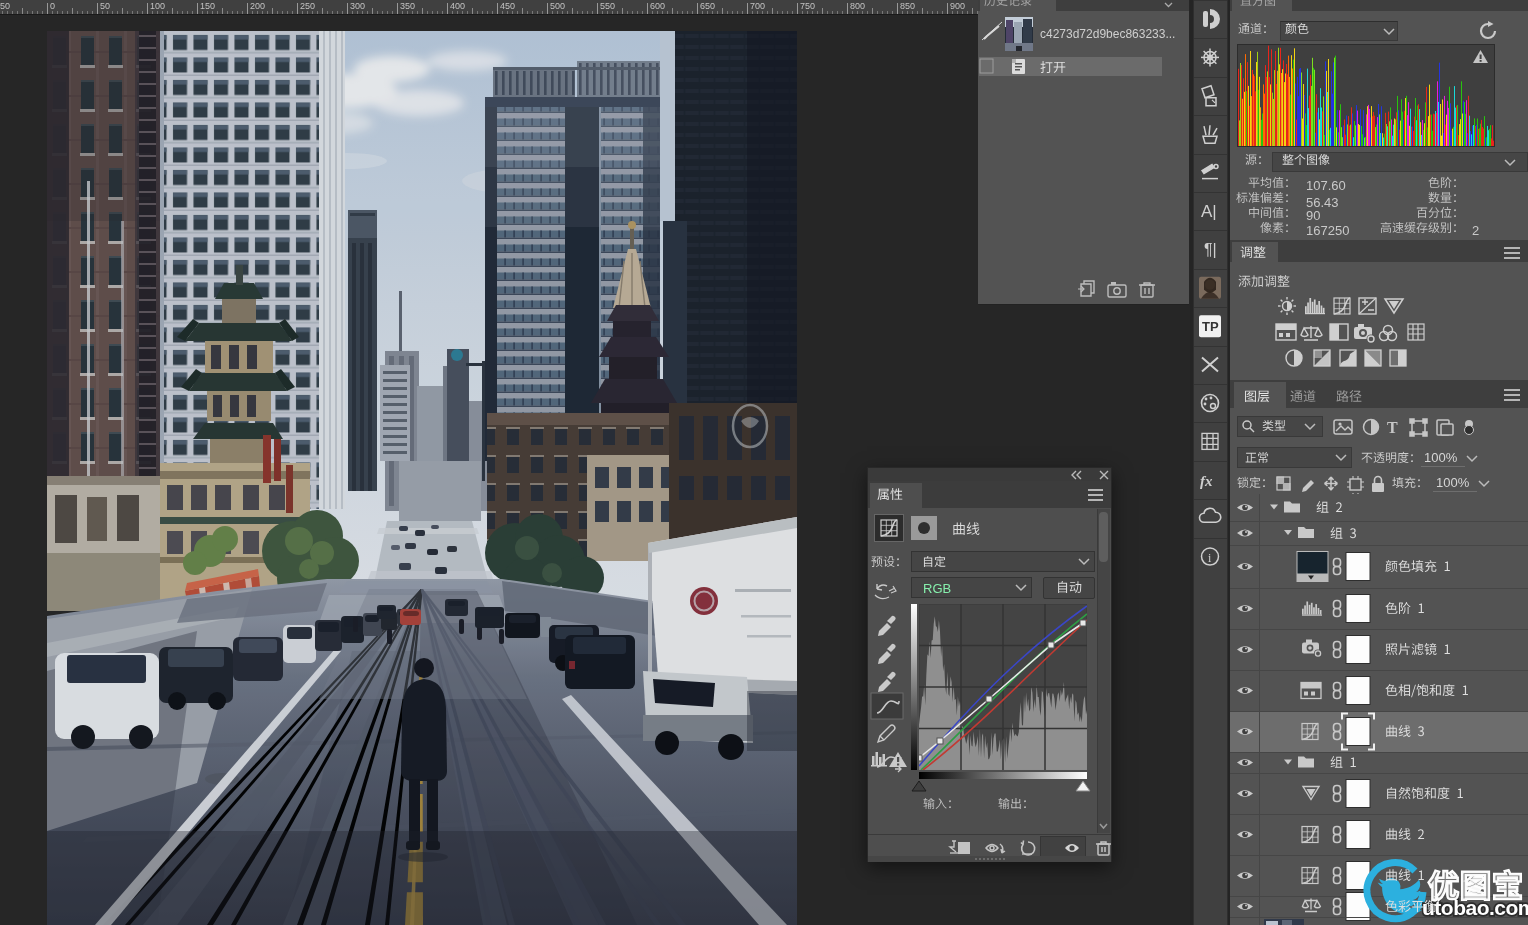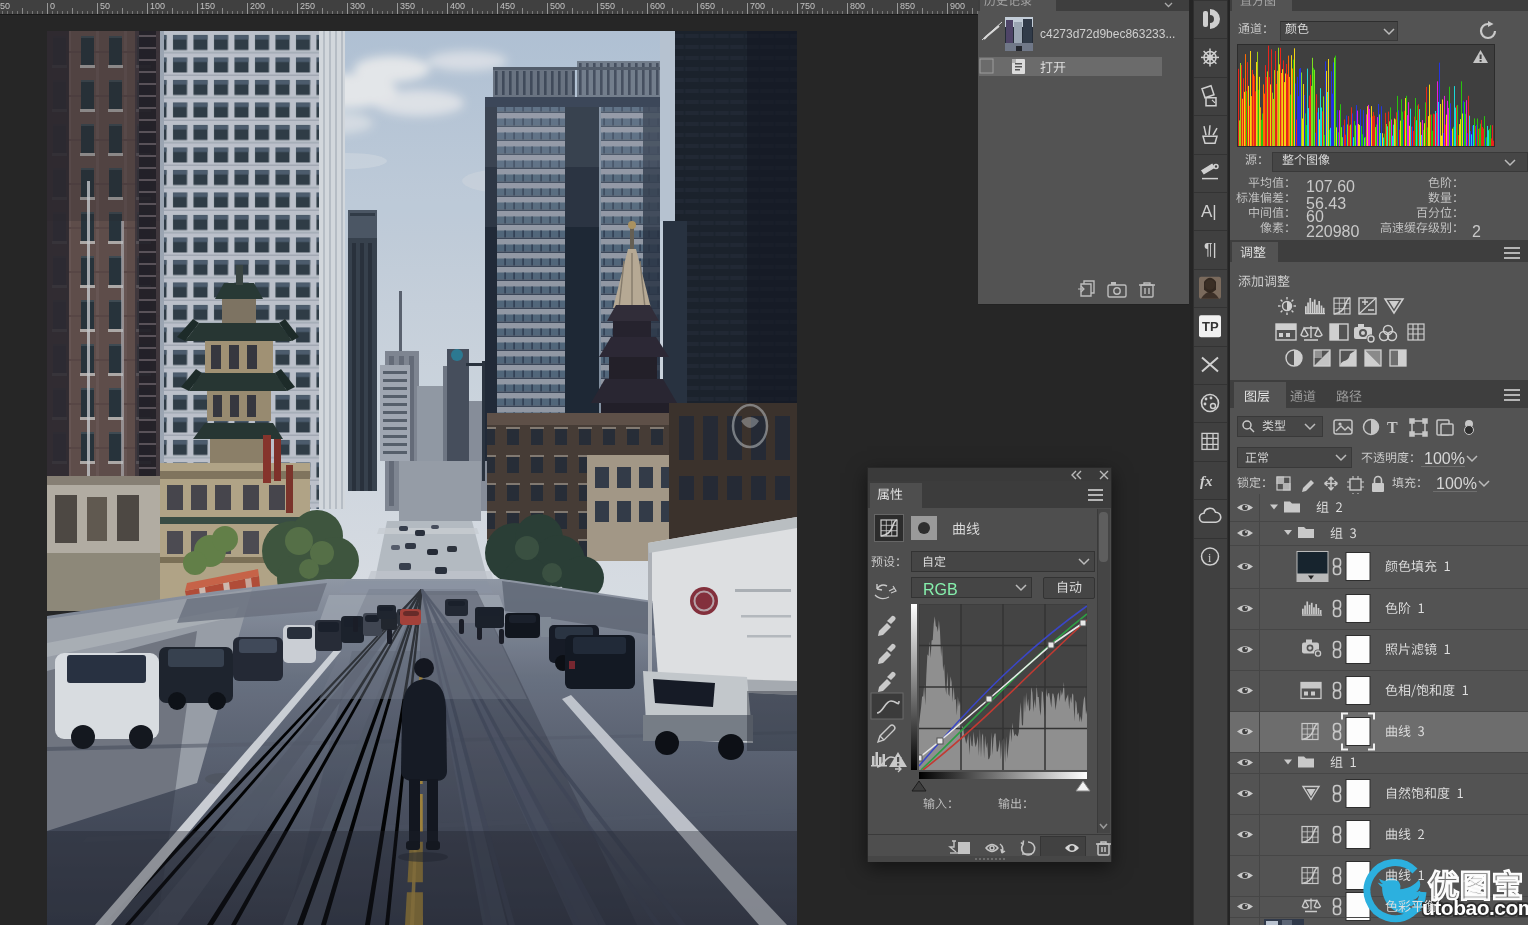--- a/index.html
+++ b/index.html
@@ -1,19 +1,19 @@
 <!DOCTYPE html>
 <html><head><meta charset="utf-8">
 <style>
 *{margin:0;padding:0;box-sizing:border-box}
 html,body{width:1528px;height:925px;overflow:hidden;background:#262626;font-family:"Liberation Sans",sans-serif}
 .abs{position:absolute}
 #stage{position:relative;width:1528px;height:925px}
 .panel{background:#535353}
-.lat{position:absolute;color:#c8c8c8;font-size:16px;white-space:nowrap}
+.lat{position:absolute;color:#c8c8c8;font-size:13px;white-space:nowrap}
 </style></head><body>
 <div id="stage">
 <svg class="abs" style="left:0;top:0" width="978" height="15">
       <rect width="978" height="15" fill="#404040"></rect>
       <rect y="14" width="978" height="1" fill="#1a1a1a"></rect>
       <rect x="-3" y="11" width="1" height="3" fill="#8a8a8a" opacity=".75"></rect>
       <rect x="2" y="11" width="1" height="3" fill="#8a8a8a" opacity=".75"></rect>
       <rect x="7" y="11" width="1" height="3" fill="#8a8a8a" opacity=".75"></rect>
       <rect x="12" y="11" width="1" height="3" fill="#8a8a8a" opacity=".75"></rect>
       <rect x="17" y="11" width="1" height="3" fill="#8a8a8a" opacity=".75"></rect>
@@ -1107,22 +1107,22 @@
         <rect x="7.6" y="5.5" width="2" height="4.5" fill="#3f3f3f"></rect>
         <rect x="7.6" y="11" width="2" height="1.8" fill="#3f3f3f"></rect>
       </svg>
 </div>
     <div class="abs" style="left:1272px;top:152px;width:256px;height:20px;background:#464646;border:1px solid #393939"></div>
     <svg class="abs" style="left:1500px;top:152px" width="20" height="20">
       <path d="M5,8 l5,5 l5,-5" stroke="#bbb" fill="none" stroke-width="1.5"></path>
     </svg>
     <div class="lat" style="left:1306px;top:178px;color:#c9c9c9">107.60</div>
     <div class="lat" style="left:1306px;top:195px;color:#c9c9c9">56.43</div>
-    <div class="lat" style="left:1306px;top:208px;color:#c9c9c9">60</div>
-    <div class="lat" style="left:1306px;top:223px;color:#c9c9c9">220980</div>
+    <div class="lat" style="left:1306px;top:208px;color:#c9c9c9">90</div>
+    <div class="lat" style="left:1306px;top:223px;color:#c9c9c9">167250</div>
     <div class="lat" style="left:1472px;top:223px;color:#c9c9c9">2</div>
     <div class="abs" style="left:1230px;top:240px;width:298px;height:22px;background:#3e3e3e"></div>
     <div class="abs" style="left:1232px;top:242px;width:46px;height:20px;background:#535353"></div>
     <svg class="abs" style="left:1504px;top:246px" width="18" height="14">
       <g fill="#b5b5b5">
         <rect y="1" width="16" height="2"></rect>
         <rect y="6" width="16" height="2"></rect>
         <rect y="11" width="16" height="2"></rect>
       </g>
     </svg>

